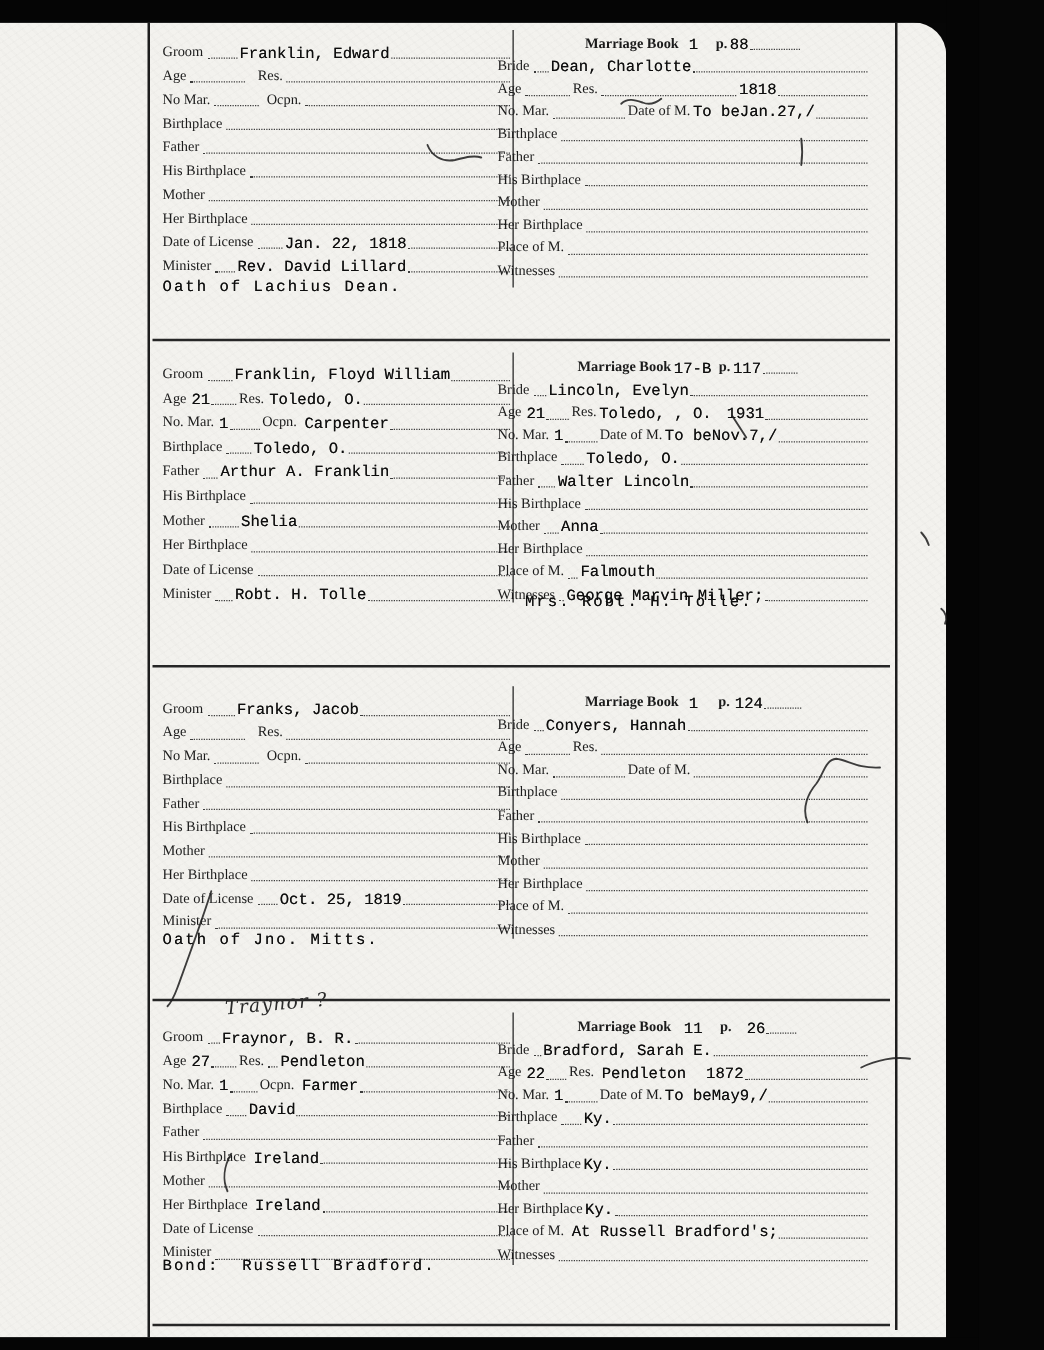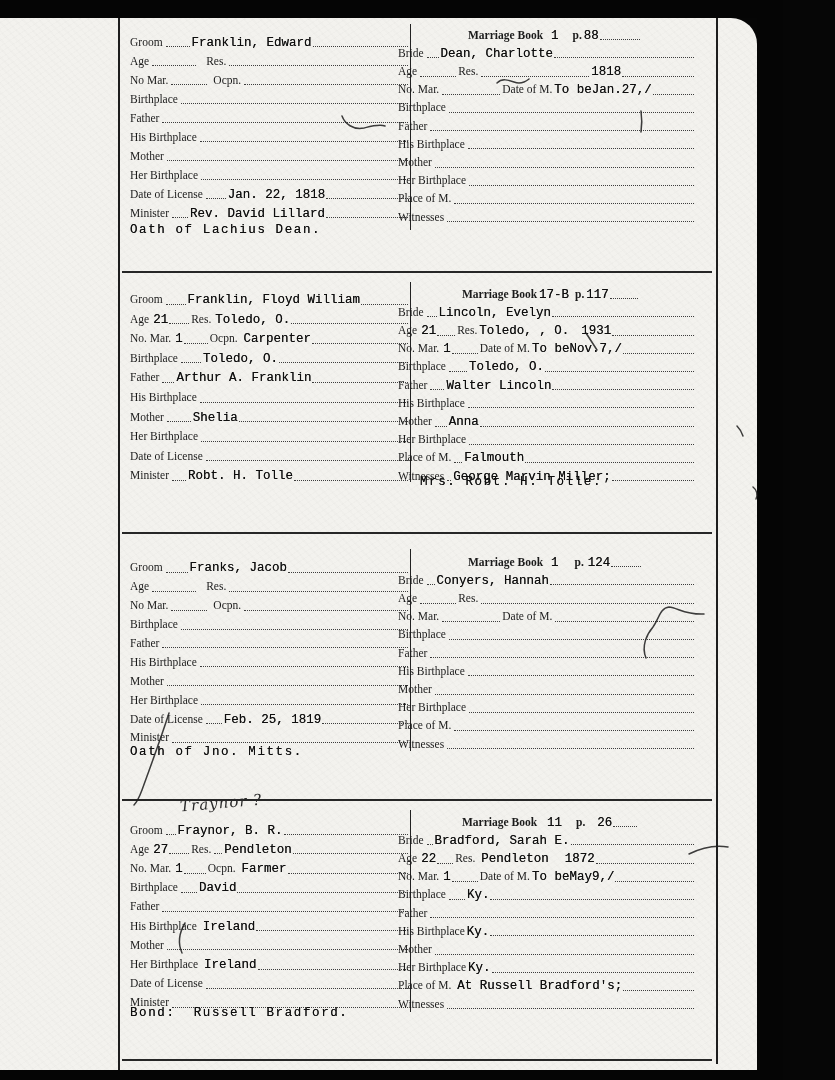--- a/index.html
+++ b/index.html
@@ -355,21 +355,21 @@
             <span class="lab">Mother</span>
             <span class="dots fx"></span>
           </div>
           <div class="row" style="height: 18.9px;">
             <span class="lab">Her Birthplace</span>
             <span class="dots fx"></span>
           </div>
           <div class="row" style="height: 18.9px;">
             <span class="lab">Date of License</span>
             <span class="dots" style="width: 16px;"></span>
-            <span class="val">Feb. 25, 1819</span>
+            <span class="val">Oct. 25, 1819</span>
             <span class="dots fx"></span>
           </div>
           <div class="row" style="height: 18.9px;">
             <span class="lab">Minister</span>
             <span class="dots fx"></span>
           </div>
         </div>
         <div class="mid" style="top: 16px; height: 202px;"></div>
         <div class="col right" style="top: 19px;">
           <div class="row" style="height: 18.2px;">

